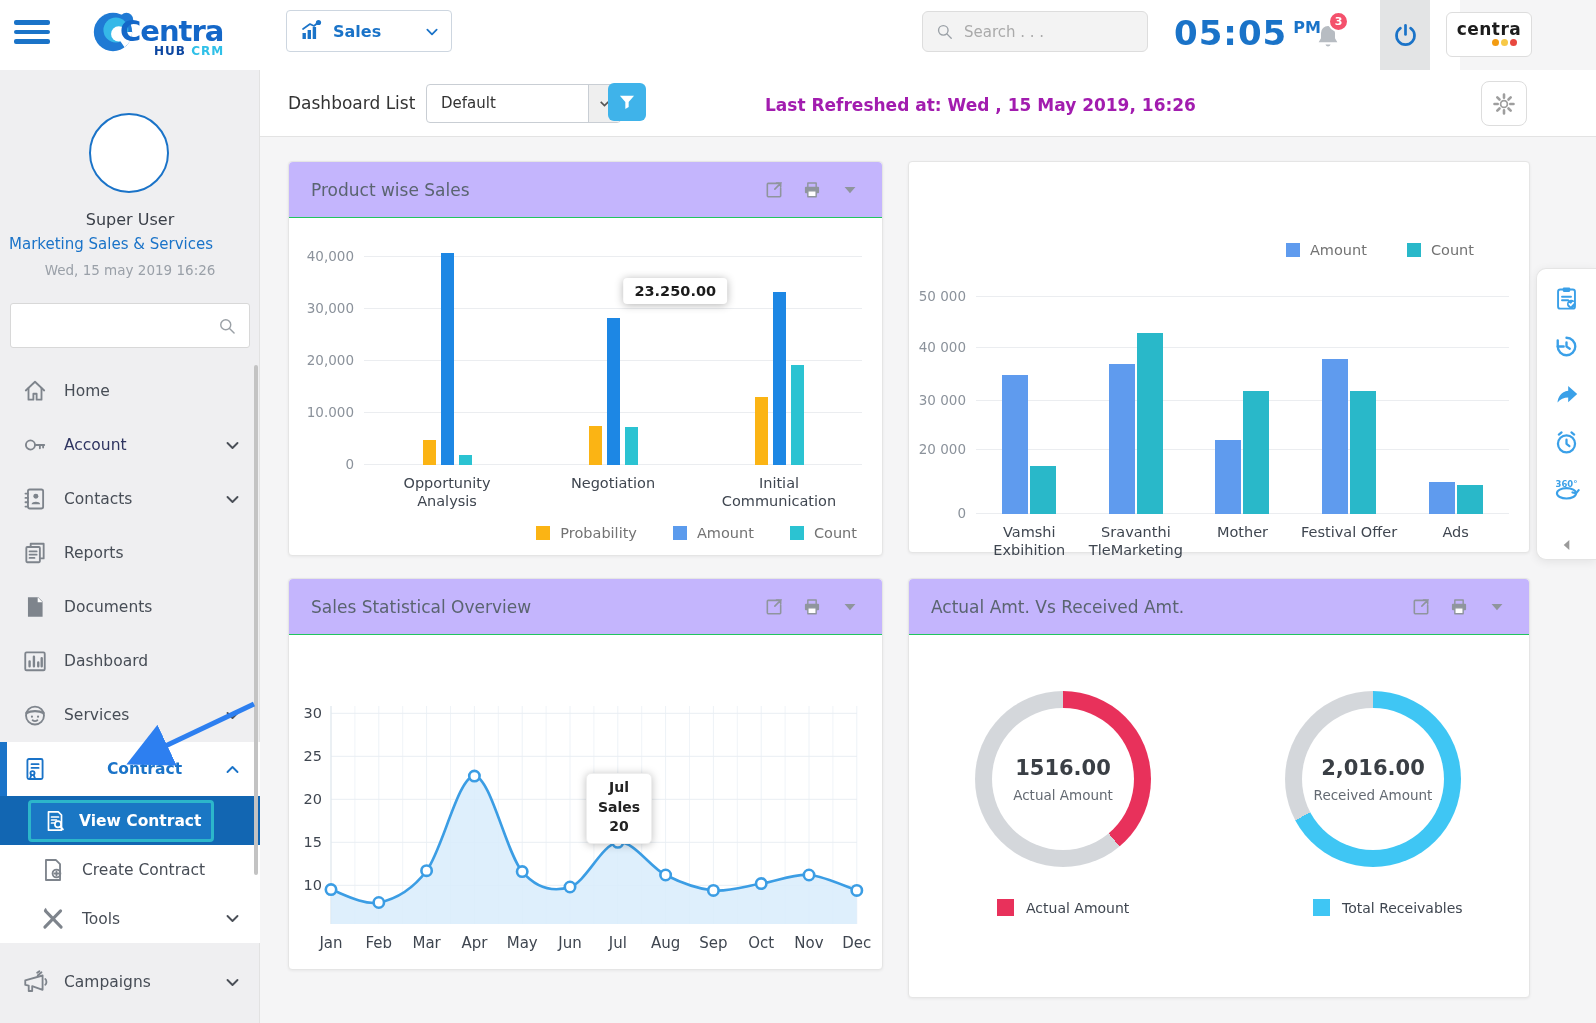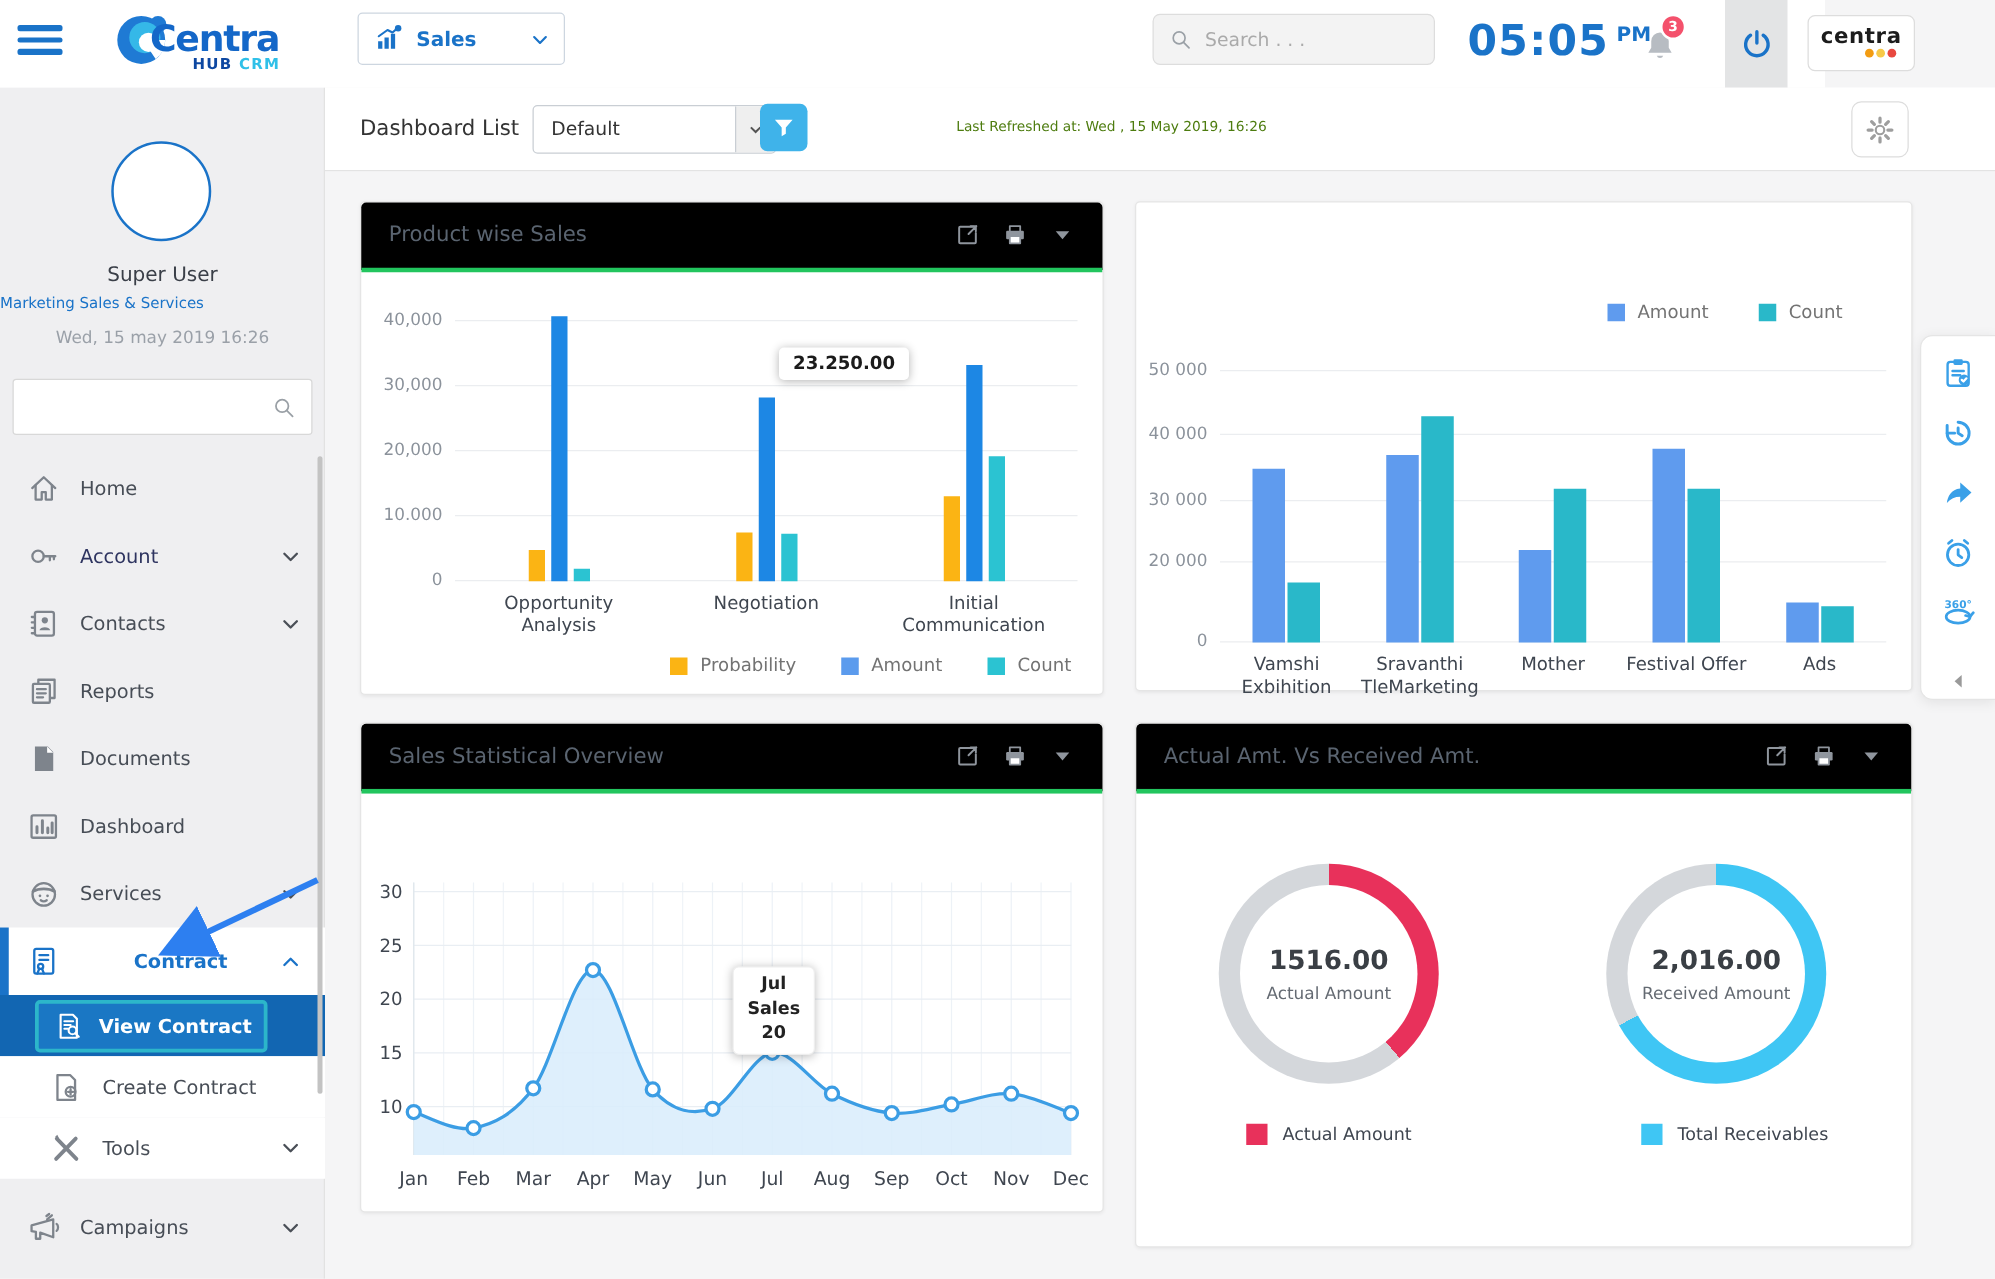--- a/index.html
+++ b/index.html
@@ -33,21 +33,21 @@
 .power-btn .pw { width:27px; height:27px; color:#1a73c8; }
 .corner-logo { position:absolute; left:1446px; top:12px; width:86px; height:45px; background:#fff; border:1px solid #ddd; border-radius:6px; text-align:center; }
 .corner-logo .cl-text { font-size:17px; font-weight:bold; color:#1c1c1c; letter-spacing:0.5px; margin-top:6px; }
 .corner-logo .cl-dots { position:absolute; right:14px; top:26px; display:flex; gap:2px; }
 .corner-logo .cl-dots i { width:7px; height:7px; border-radius:50%; display:block; }
 
 
 .sidebar { position:absolute; left:0; top:70px; width:260px; height:953px; background:#efeff1; border-right:1px solid #e2e2e2; z-index:15; }
 .avatar { position:absolute; left:89px; top:43px; width:80px; height:80px; background:#fff; border:2.5px solid #1a73c8; border-radius:50%; }
 .u-name { position:absolute; left:0; top:140px; width:260px; text-align:center; font-size:16px; color:#3a3f48; }
-.u-dept { position:absolute; left:0; top:165px; width:222px; text-align:left; font-size:12px; color:#1a73c8; }
+.u-dept { position:absolute; left:0; top:165px; width:222px; text-align:center; font-size:15px; color:#1a73c8; }
 .u-date { position:absolute; left:0; top:192px; width:260px; text-align:center; font-size:13.5px; color:#9aa0a8; }
 .sb-search { position:absolute; left:10px; top:233px; width:240px; height:45px; background:#fff; border:1px solid #d8d8d8; border-radius:3px; display:flex; align-items:center; }
 .sb-search input { flex:1; border:none; outline:none; font-size:14px; padding:0 10px; background:transparent; font-family:inherit; }
 .sb-search .s-icon { width:20px; height:20px; color:#9aa0a6; margin-right:12px; }
 .sb-menu { position:absolute; left:0; top:294px; width:260px; }
 .sb-item { height:54px; display:flex; align-items:center; padding:0 20px 0 22px; position:relative; cursor:pointer; }
 .sb-item .sb-icon { width:26px; height:26px; color:#7e848c; margin-right:16px; flex:none; }
 .sb-item .sb-label { font-size:15.5px; color:#474d56; flex:1; }
 .sb-item .sb-chev { width:15px; height:15px; color:#4a4f57; }
 .sb-item.active { background:#fff; }
@@ -66,27 +66,27 @@
 
 .main { position:absolute; left:260px; top:70px; width:1336px; height:953px; background:#f5f5f6; }
 .main-header { position:absolute; left:0; top:0; width:1336px; height:67px; background:#fff; border-bottom:1px solid #e3e3e3; }
 .mh-title { position:absolute; left:28px; top:23px; font-size:17px; font-weight:500; color:#333; }
 .view-select { position:absolute; left:166px; top:14px; width:195px; height:39px; background:#fff; border:1px solid #c9ced4; border-radius:4px; display:flex; cursor:pointer; overflow:hidden; }
 .view-select .vs-value { flex:1; font-size:15px; color:#333; padding:9px 0 0 14px; }
 .view-select .vs-btn { width:32px; border-left:1px solid #c9ced4; background:#efefef; display:flex; align-items:center; justify-content:center; color:#555; }
 .view-select .vs-btn svg { width:13px; height:13px; }
 .filter-btn { position:absolute; left:348px; top:13px; width:38px; height:38px; background:#3fb3ea; border-radius:6px; display:flex; align-items:center; justify-content:center; cursor:pointer; }
 .filter-btn svg { width:20px; height:20px; color:#fff; }
-.refreshed { position:absolute; left:505px; top:25px; font-size:11px; color:#4d7c0f; }
+.refreshed { position:absolute; left:505px; top:25px; font-size:17px; color:#a21caf;font-weight:bold; }
 .gear-btn { position:absolute; left:1221px; top:11px; width:46px; height:45px; background:#fff; border:1px solid #ddd; border-radius:8px; display:flex; align-items:center; justify-content:center; cursor:pointer; }
 .gear-btn svg { width:24px; height:24px; color:#9e9e9e; }
 
 
 .card { position:absolute; background:#fff; border:1px solid #e5e5e5; border-radius:4px; box-shadow:0 1px 3px rgba(0,0,0,0.06); }
-.card-head { height:56px; display:flex; align-items:center; padding:0 22px; background:#000000; border-bottom:4px solid #22c55e; border-radius:4px 4px 0 0; }
+.card-head { height:56px; display:flex; align-items:center; padding:0 22px; background:#c4b5fd; border-bottom:1px solid #22c55e; border-radius:4px 4px 0 0; }
 .card-title { flex:1; font-size:17px; color:#5a6470; }
 .card-acts { display:flex; align-items:center; gap:18px; color:#8f959d; }
 .card-acts span { width:20px; height:20px; cursor:pointer; }
 .card-acts span svg { width:100%; height:100%; }
 #card1 { left:28px; top:91px; width:595px; height:395px; }
 #card2 { left:648px; top:91px; width:622px; height:392px; }
 #card3 { left:28px; top:508px; width:595px; height:392px; }
 #card4 { left:648px; top:508px; width:622px; height:420px; }
 
 

